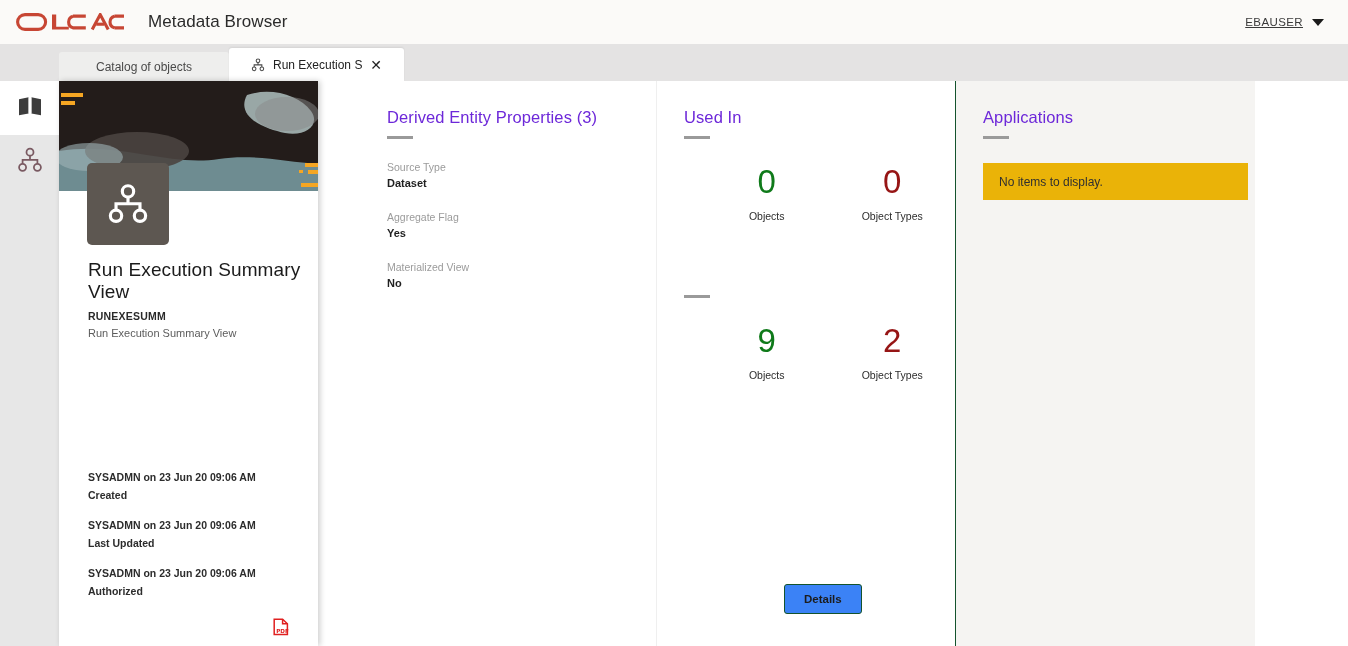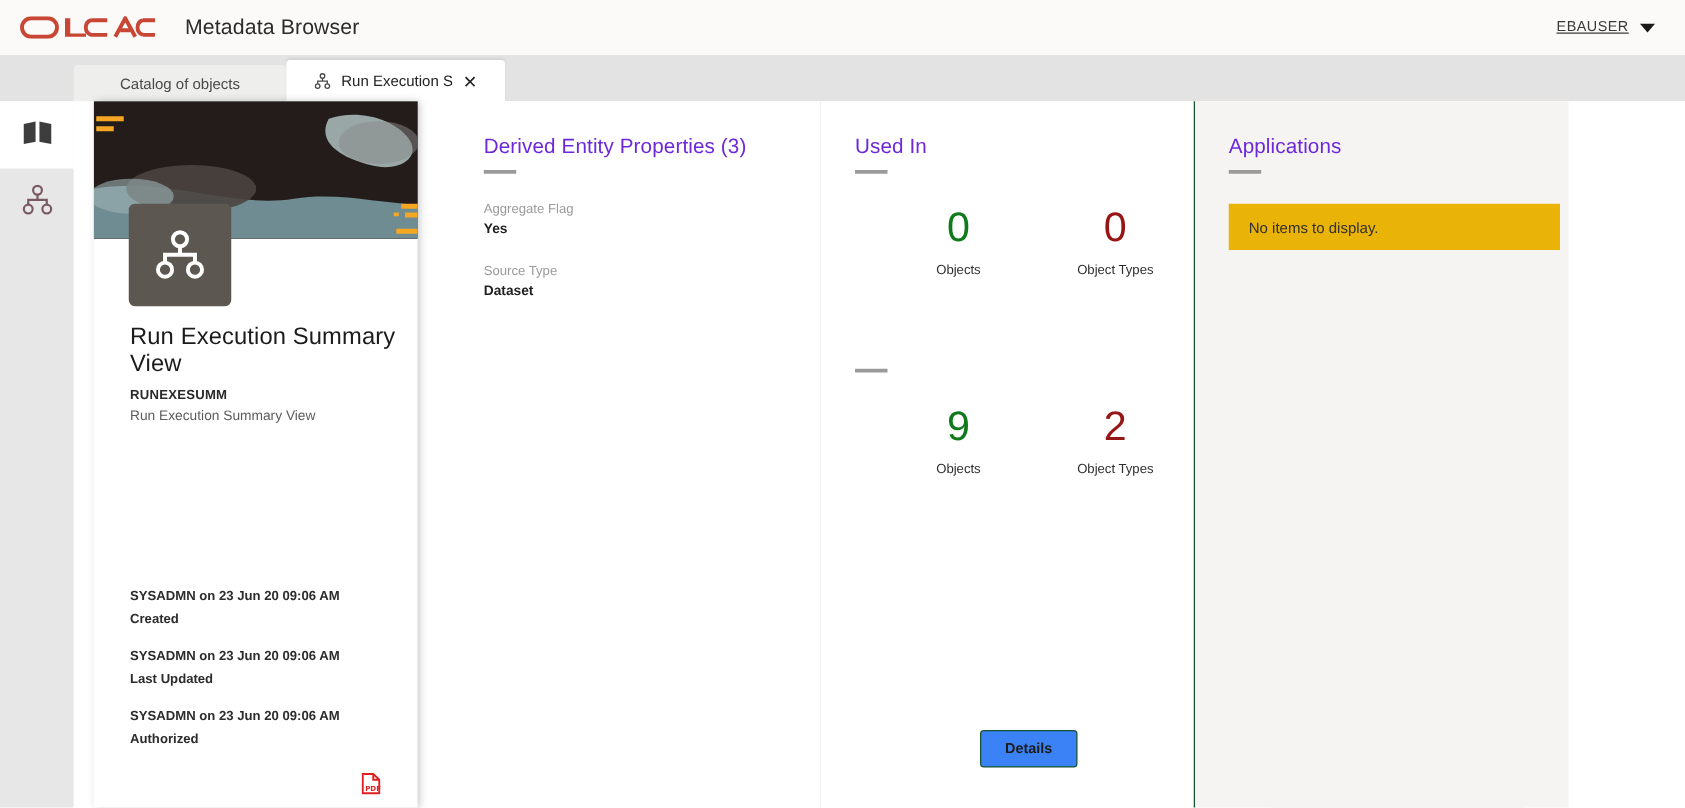--- a/index.html
+++ b/index.html
@@ -90,21 +90,21 @@
 
   
   .content {
     position: absolute; top: 81px; left: 59px;
     width: 1289px; height: 565px;
     background: #ffffff;
   }
 
   
   .object-card {
-    position: absolute; left: 16px; top: 0;
+    position: absolute; left: 0; top: 0;
     width: 259px; height: 565px;
     background: #ffffff;
     box-shadow: 2px 0 6px rgba(0,0,0,.20);
     z-index: 5;
     overflow: hidden;
   }
   .card-banner {
     position: relative;
     width: 300px; height: 110px;
     background: #231c1a;
@@ -348,26 +348,30 @@
         <path d="M9.6 1.2 v4.6 h4.8" fill="none" stroke="#e02020" stroke-width="1.5"></path>
         <text x="3.2" y="14.6" font-family="DejaVu Sans, sans-serif" font-size="5.6" font-weight="bold" fill="#e02020">PDF</text>
       </svg>
     </div>
   </div>
 
   <div class="props-col">
     <div class="section-head">Derived Entity Properties (3)</div>
     <div class="section-rule"></div>
     <div class="prop-block">
+      <div class="prop-label">Source Type</div>
+      <div class="prop-value">Dataset</div>
+    </div>
+    <div class="prop-block">
       <div class="prop-label">Aggregate Flag</div>
       <div class="prop-value">Yes</div>
     </div>
     <div class="prop-block">
-      <div class="prop-label">Source Type</div>
-      <div class="prop-value">Dataset</div>
+      <div class="prop-label">Materialized View</div>
+      <div class="prop-value">No</div>
     </div>
   </div>
 
   <div class="rel-col">
     <div>
       <div class="section-head">Used In</div>
       <div class="section-rule"></div>
       <div class="metric-row">
         <div class="metric">
           <div class="metric-num green">0</div>

